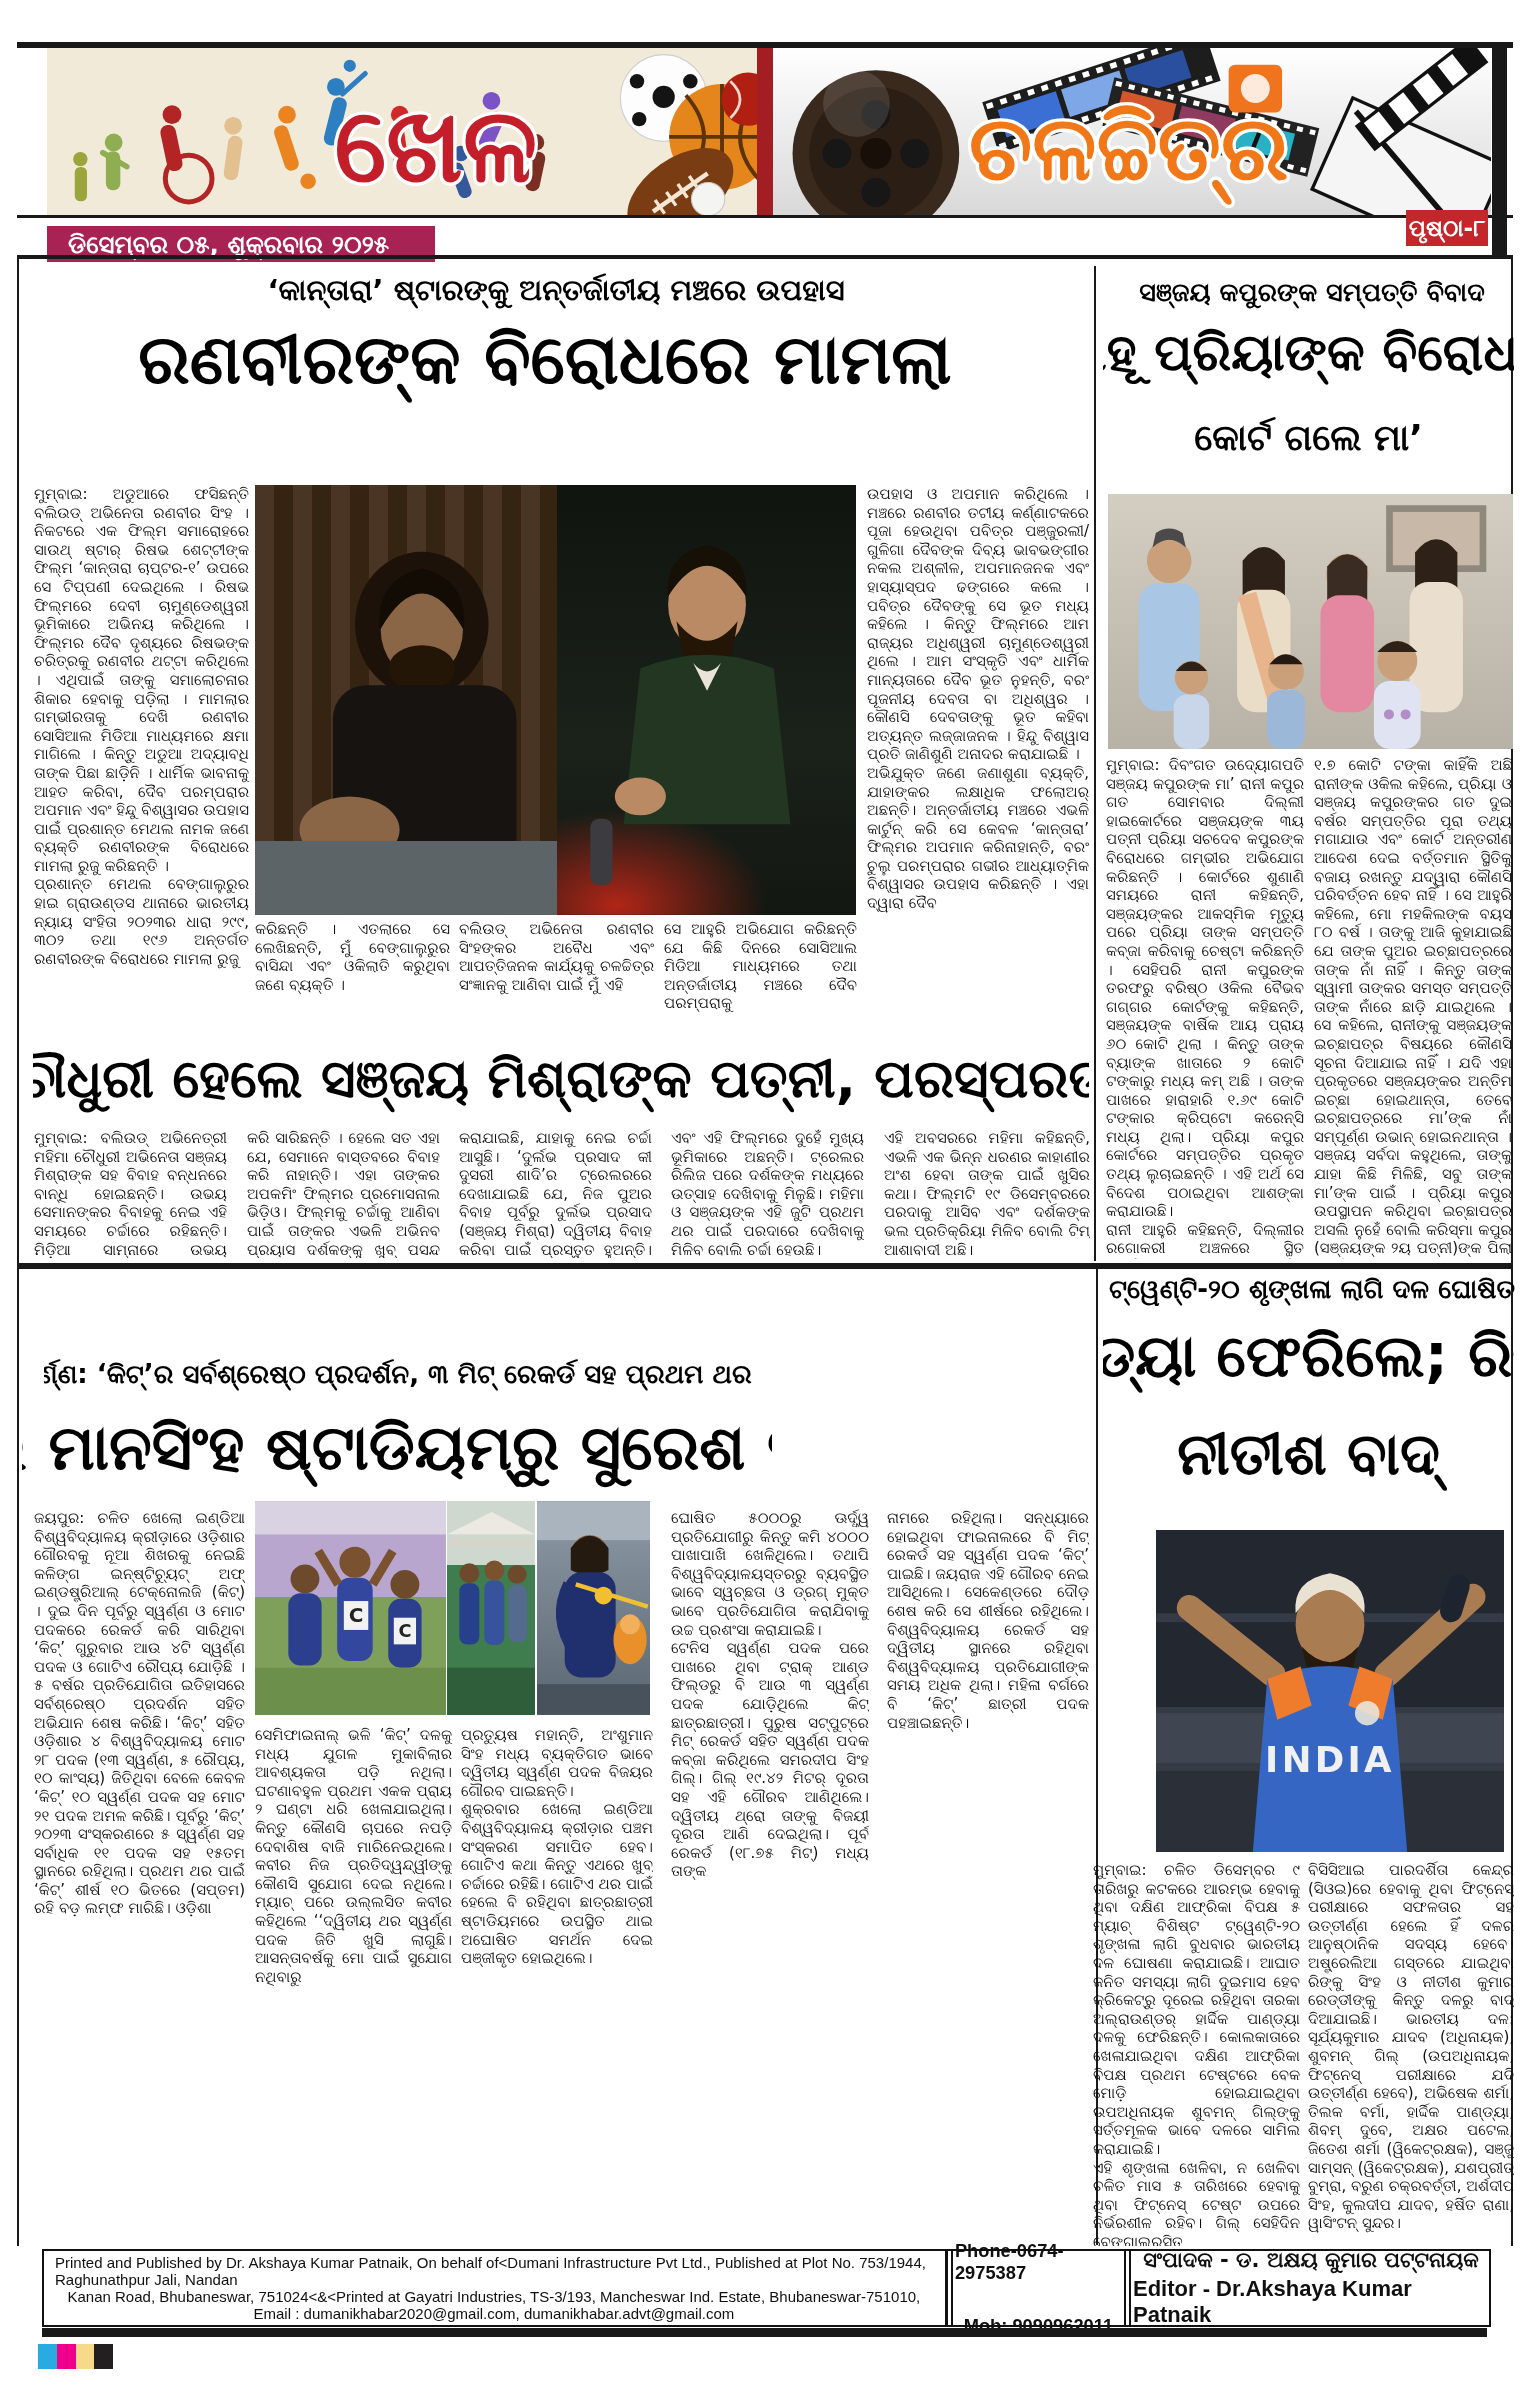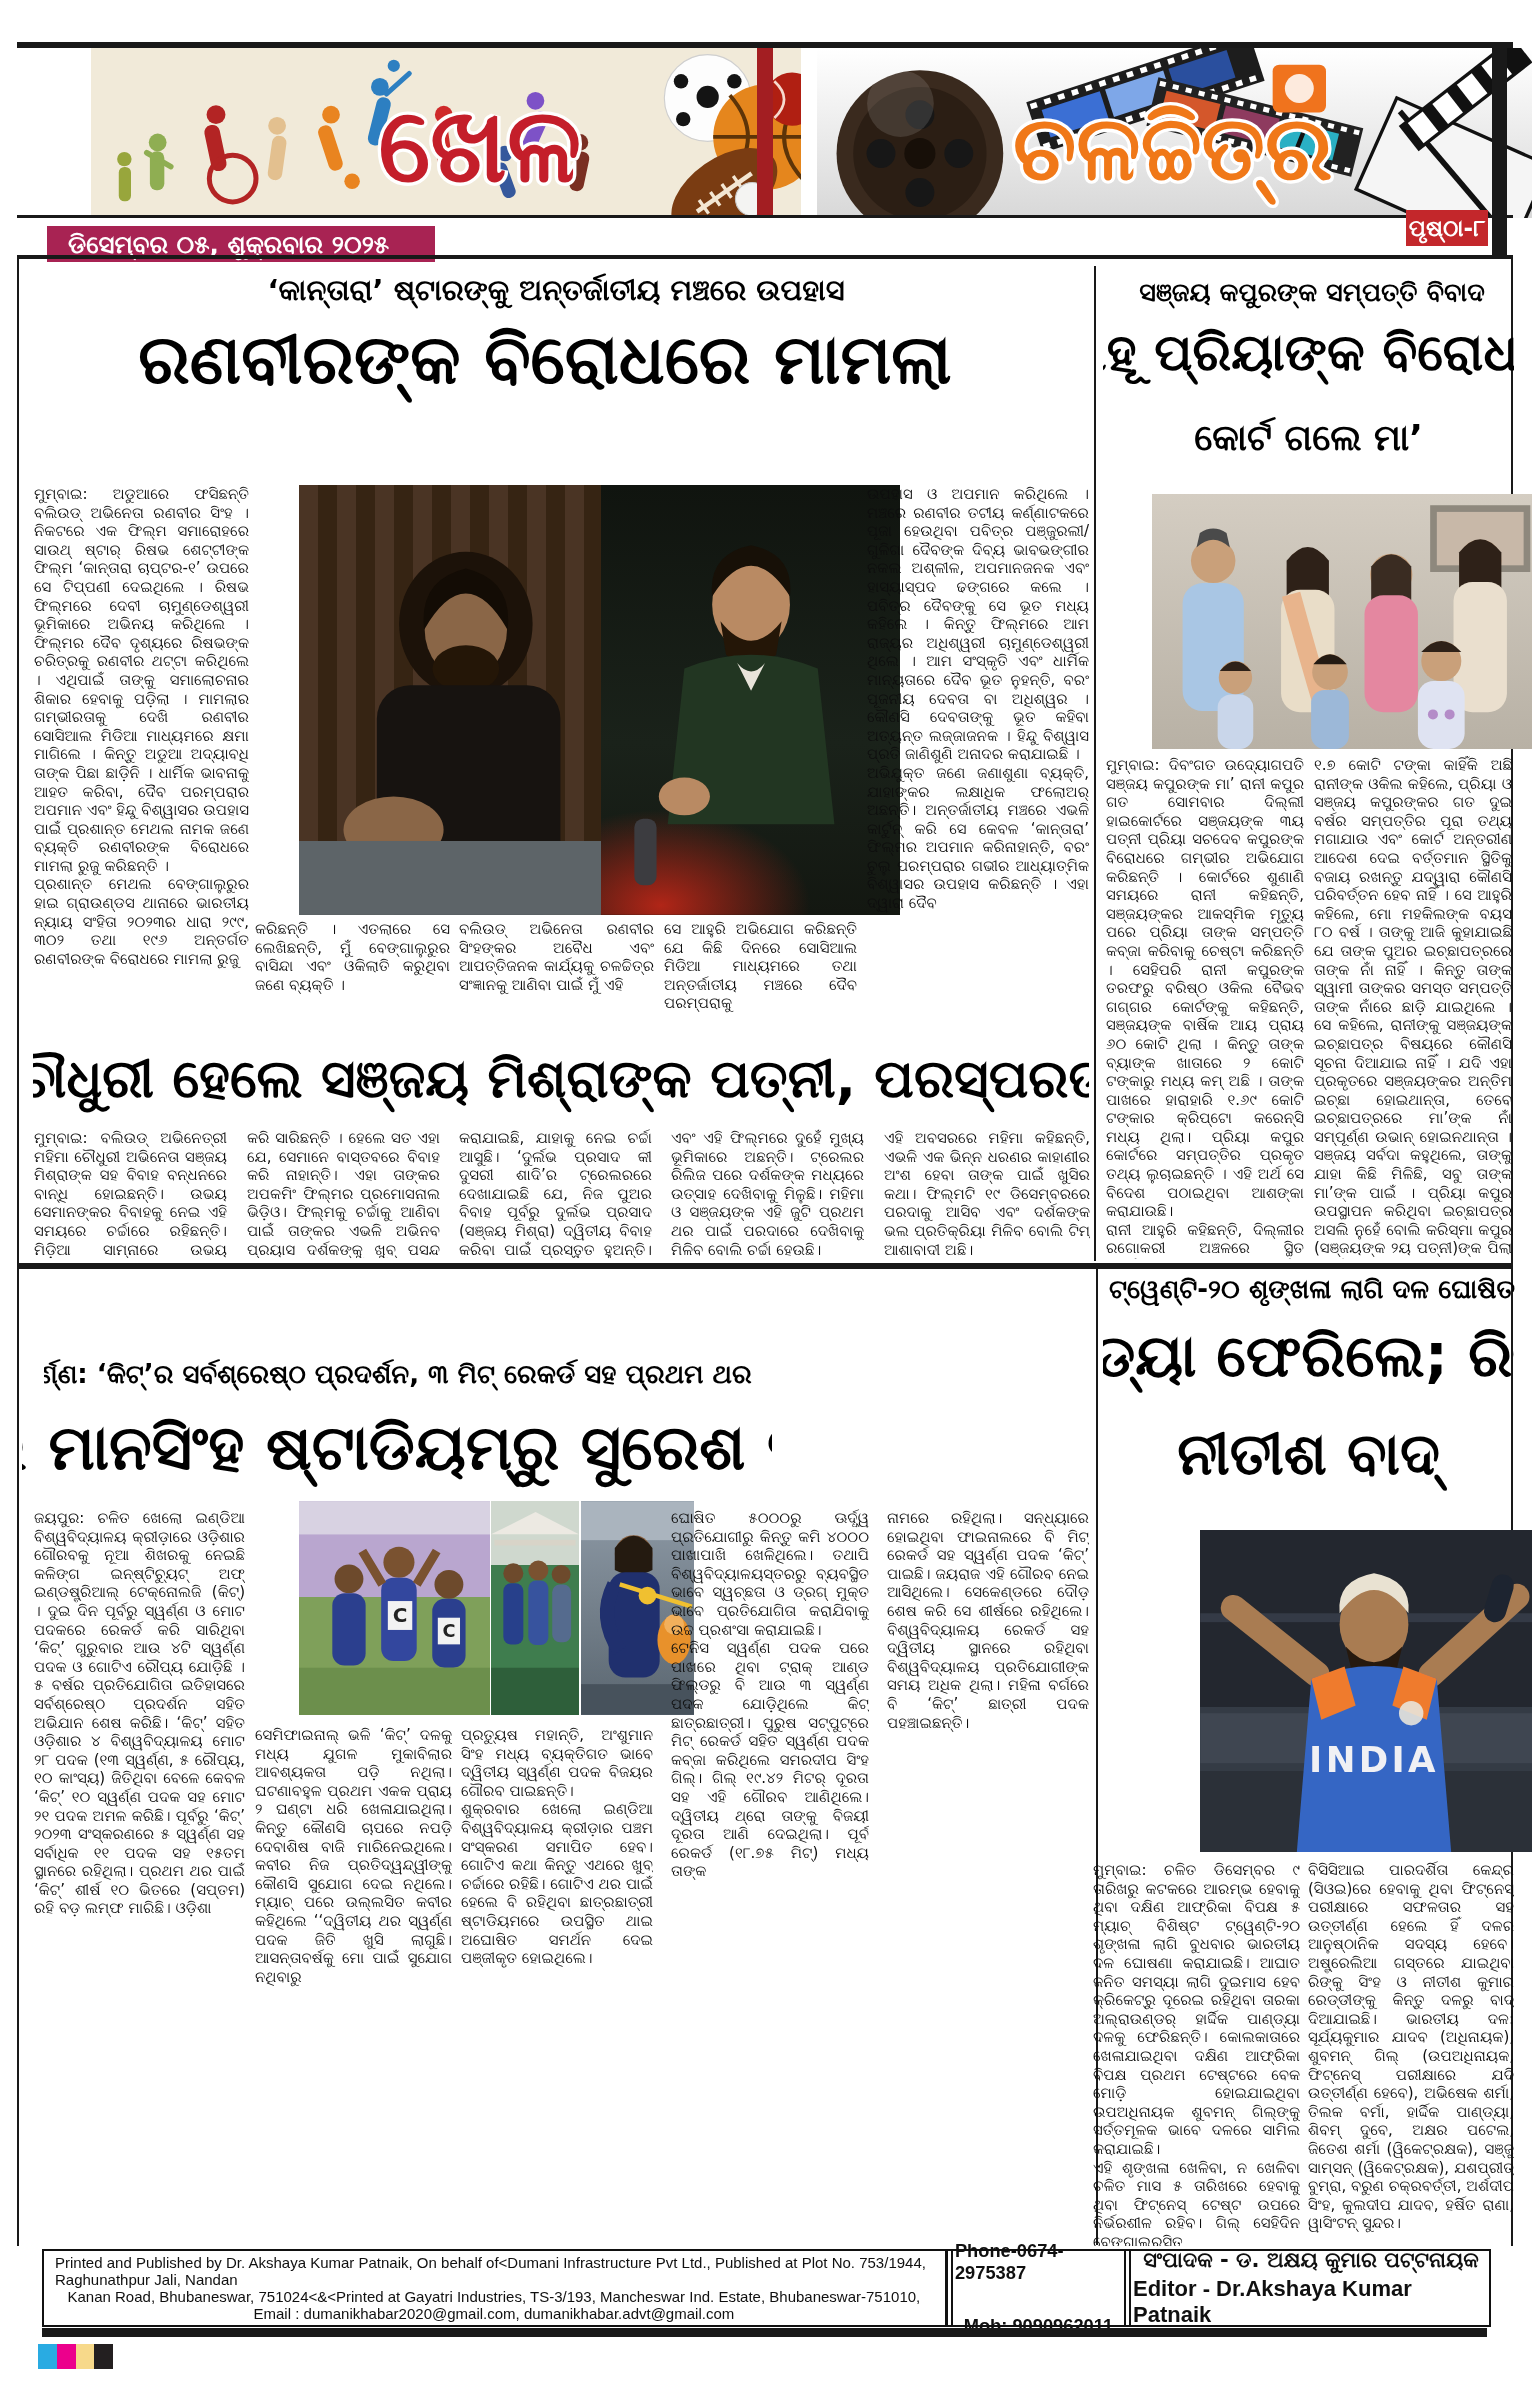--- a/index.html
+++ b/index.html
@@ -6,21 +6,21 @@
   .page{position:relative;width:1533px;height:2389px;background:#ffffff;
         font-family:"DejaVu Sans",sans-serif;color:#101010;overflow:hidden;}
   .abs{position:absolute;}
   .rule{background:#191919;}
   .bodytext{font-size:15px;line-height:1.24;text-align:justify;white-space:pre-line;
             overflow:hidden;color:#0e0e0e;}
   .kicker{font-weight:bold;text-align:center;overflow:hidden;white-space:nowrap;
           display:flex;align-items:center;justify-content:center;color:#000;}
   .headline{font-weight:bold;text-align:center;overflow:hidden;white-space:nowrap;
             display:flex;align-items:center;justify-content:center;color:#000;}
-  .photo{overflow:hidden;margin-left:44px;}
+  .photo{overflow:hidden;}
   .datebar{background:#a82353;color:#fff;font-weight:bold;font-size:24.5px;
            display:flex;align-items:center;padding-left:21px;}
   .pagebox{background:#c3272b;color:#fff;font-weight:bold;font-size:23px;
            display:flex;align-items:center;justify-content:center;}
   .sectionbox{background:#f3e5d2;display:flex;align-items:center;justify-content:center;
               font-weight:bold;font-size:53px;}
   .footerbox{border:2.8px solid #111;display:flex;align-items:stretch;background:#fff;}
   .fcell{display:flex;flex-direction:column;align-items:center;justify-content:center;}
   .fdiv{width:2.2px;background:#111;margin:0 1.7px;}
   svg{display:block;}

